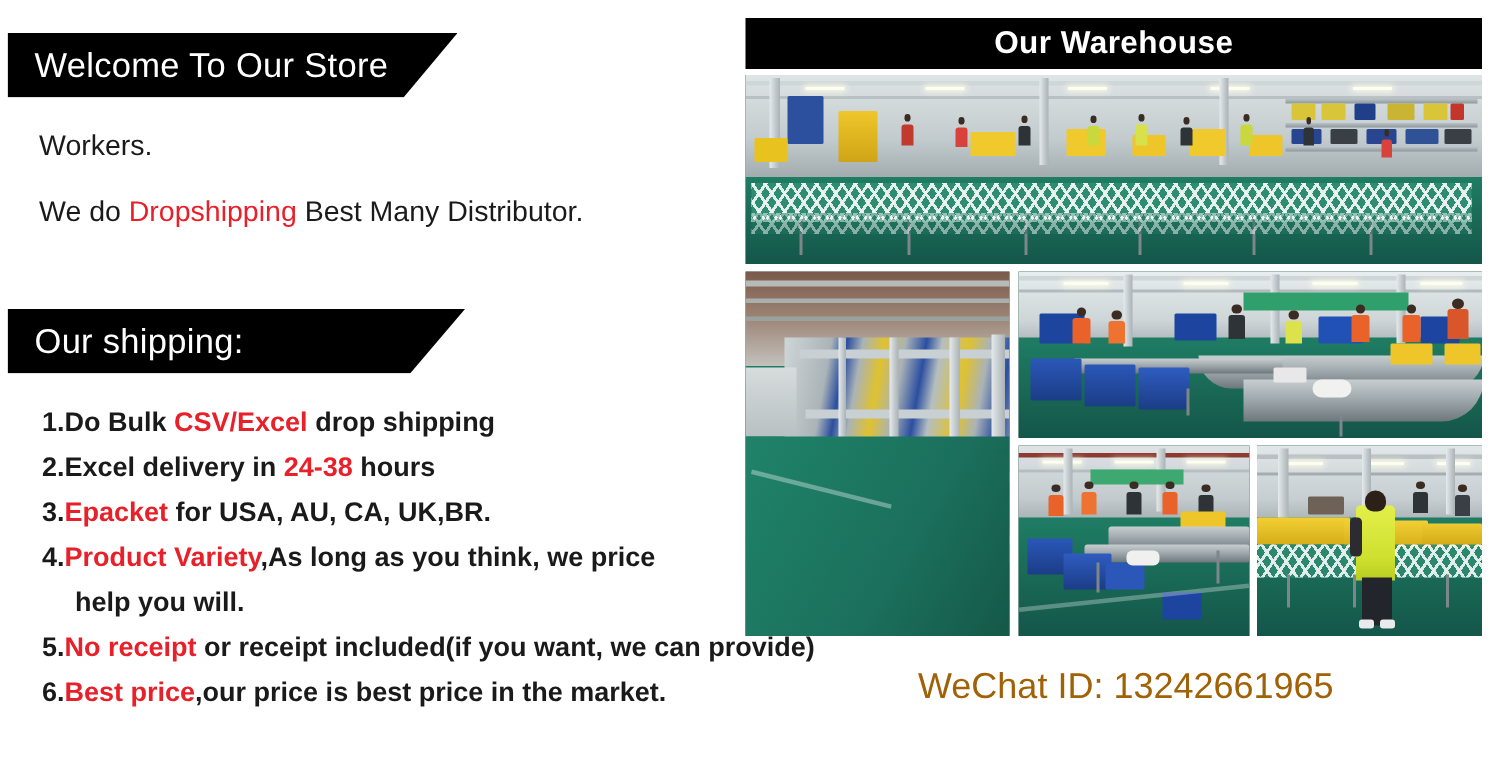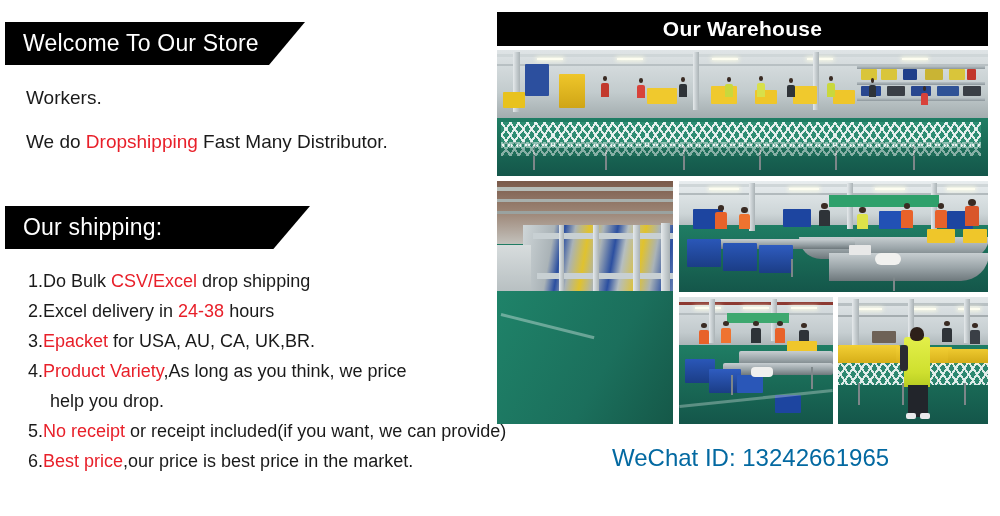--- a/index.html
+++ b/index.html
@@ -76,20 +76,21 @@
   }
   .intro-gap {
     height: 12px;
   }
 
   .adv-list {
     position: absolute;
     left: 28px;
     top: 266px;
     width: 600px;
+    font-weight: bold;
   }
   .adv-item {
     font-size: 18px;
     line-height: 30px;
     color: #1a1a1a;
     white-space: nowrap;
     display: block;
   }
   .adv-item .num {
     color: #1a1a1a;
@@ -225,55 +226,55 @@
   .pillar {
     position: absolute;
     background: linear-gradient(90deg, #e6eaec 0%, #c6cdd0 50%, #aab2b5 100%);
   }
 
   .wechat {
     position: absolute;
     left: 612px;
     top: 444px;
     font-size: 24px;
-    color: #0369a1;
+    color: #a16207;
     white-space: nowrap;
   }
 </style>
 </head>
 <body>
 
 <div class="page">
 
   <div class="left-col">
 
     <div class="banner" id="banner-welcome">
       <span>Welcome To Our Store</span>
     </div>
 
     <div class="intro-block">
       <div class="intro-line">Workers.</div>
       <div class="intro-gap"></div>
-      <div class="intro-line"><span>We do </span><span class="red">Dropshipping</span><span> Fast Many Distributor.</span></div>
+      <div class="intro-line"><span>We do </span><span class="red">Dropshipping</span><span> Best Many Distributor.</span></div>
     </div>
 
     <div class="banner" id="banner-advantage">
       <span>Our shipping:</span>
     </div>
 
     <div class="adv-list">
 
       <span class="adv-item"><span class="num">1.</span><span>Do Bulk </span><span class="red">CSV/Excel</span><span> drop shipping</span></span>
 
       <span class="adv-item"><span class="num">2.</span><span>Excel delivery in </span><span class="red">24-38</span><span> hours</span></span>
 
       <span class="adv-item"><span class="num">3.</span><span></span><span class="red">Epacket</span><span> for USA, AU, CA, UK,BR.</span></span>
 
       <span class="adv-item"><span class="num">4.</span><span></span><span class="red">Product Variety</span><span>,As long as you think, we price</span></span>
-      <span class="adv-sub">help you drop.</span>
+      <span class="adv-sub">help you will.</span>
 
       <span class="adv-item"><span class="num">5.</span><span></span><span class="red">No receipt</span><span> or receipt included(if you want, we can provide)</span></span>
 
       <span class="adv-item"><span class="num">6.</span><span></span><span class="red">Best price</span><span>,our price is best price in the market.</span></span>
 
     </div>
   </div>
 
   <div class="right-col">
 

